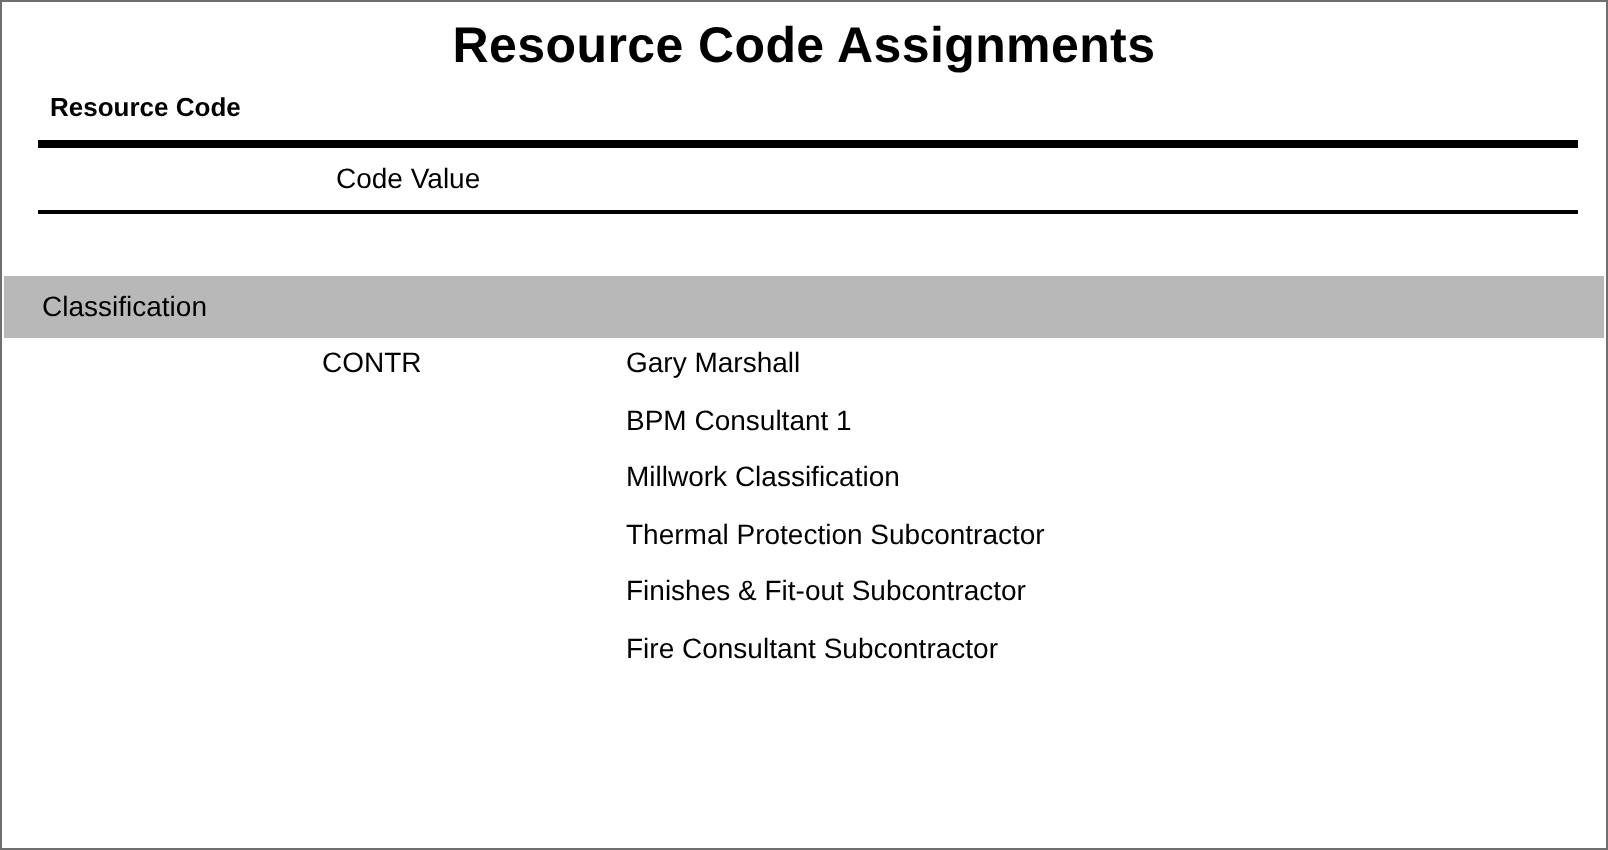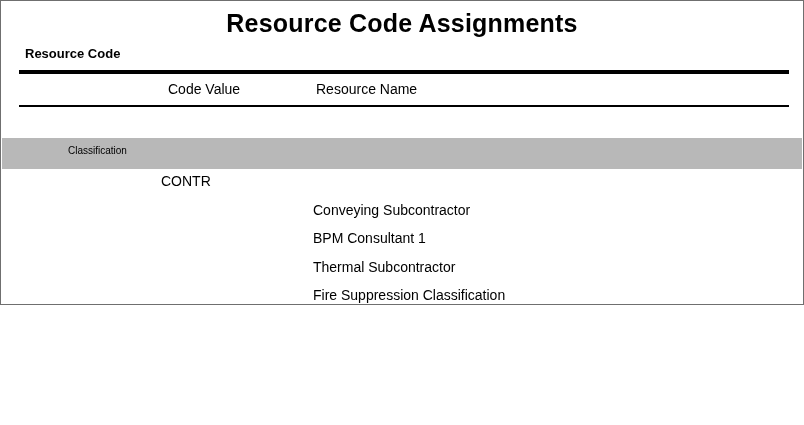--- a/index.html
+++ b/index.html
@@ -10,21 +10,21 @@
     width: 804px;
     height: 425px;
     background: #ffffff;
     font-family: "Liberation Sans", sans-serif;
     color: #000000;
     overflow: hidden;
   }
   .page {
     position: relative;
     width: 804px;
-    height: 305px;
+    height: 425px;
     box-sizing: border-box;
     border: 1px solid #6f6f6f;
     background: #ffffff;
   }
   .report-title {
     text-align: center;
     font-size: 25px;
     font-weight: bold;
     letter-spacing: 0.2px;
     margin: 6px 0 0 0;
@@ -71,23 +71,22 @@
     left: 1px;
     right: 1px;
     top: 137px;
     height: 31px;
     background: #b8b8b8;
   }
   .classification-label {
     position: absolute;
     left: 20px;
     top: 144px;
-    font-size: 10px;
+    font-size: 14px;
     color: #000000;
-    margin-left: 47px;
   }
   .rows {
     position: absolute;
     left: 0;
     top: 172px;
     right: 0;
   }
   .row {
     position: relative;
     height: 28.6px;
@@ -110,42 +109,46 @@
 
 <div class="page">
 
   <h1 class="report-title">Resource Code Assignments</h1>
 
   <div class="group-header">Resource Code</div>
 
   <div class="rule-thick"></div>
 
   <div class="col-head code-value">Code Value</div>
-  <div class="col-head resource-name">Resource Name</div>
 
   <div class="rule-thin"></div>
 
   <div class="classification-band"></div>
   <div class="classification-label">Classification</div>
 
   <div class="rows">
     <div class="row">
       <span class="cell-code">CONTR</span>
-    </div>
-    <div class="row">
-      <span class="cell-code"></span>
-      <span class="cell-name">Conveying Subcontractor</span>
+      <span class="cell-name">Gary Marshall</span>
     </div>
     <div class="row">
       <span class="cell-code"></span>
       <span class="cell-name">BPM Consultant 1</span>
     </div>
     <div class="row">
       <span class="cell-code"></span>
-      <span class="cell-name">Thermal Subcontractor</span>
+      <span class="cell-name">Millwork Classification</span>
     </div>
     <div class="row">
       <span class="cell-code"></span>
-      <span class="cell-name">Fire Suppression Classification</span>
+      <span class="cell-name">Thermal Protection Subcontractor</span>
+    </div>
+    <div class="row">
+      <span class="cell-code"></span>
+      <span class="cell-name">Finishes &amp; Fit-out Subcontractor</span>
+    </div>
+    <div class="row">
+      <span class="cell-code"></span>
+      <span class="cell-name">Fire Consultant Subcontractor</span>
     </div>
   </div>
 
 </div>
 
 </body></html>

